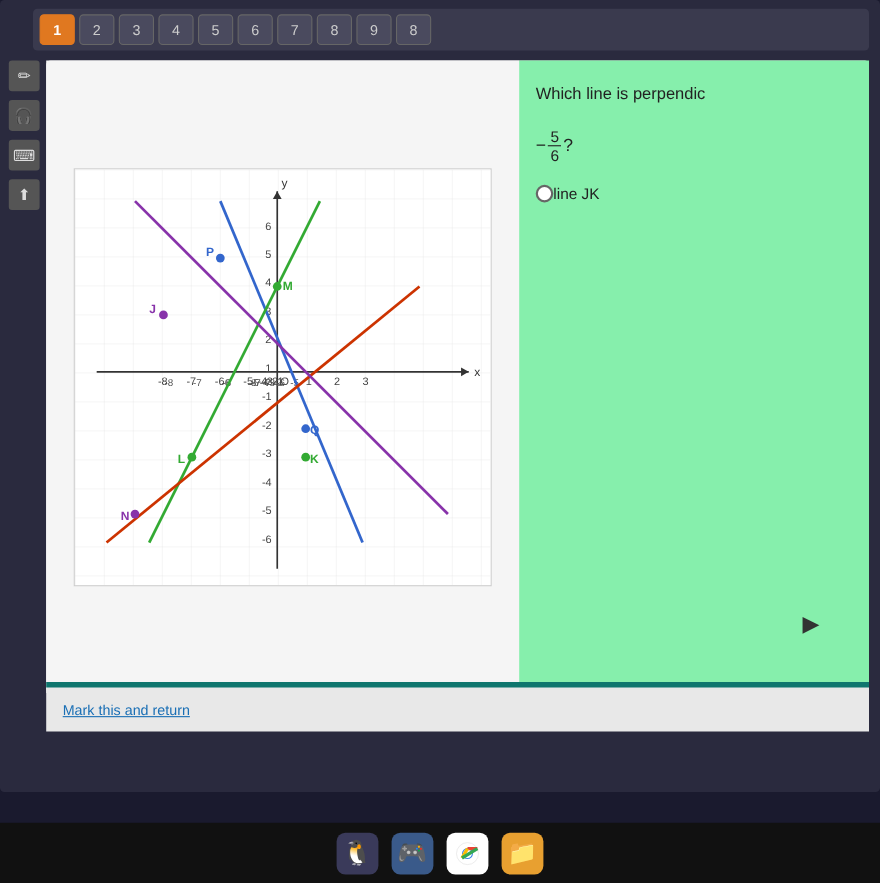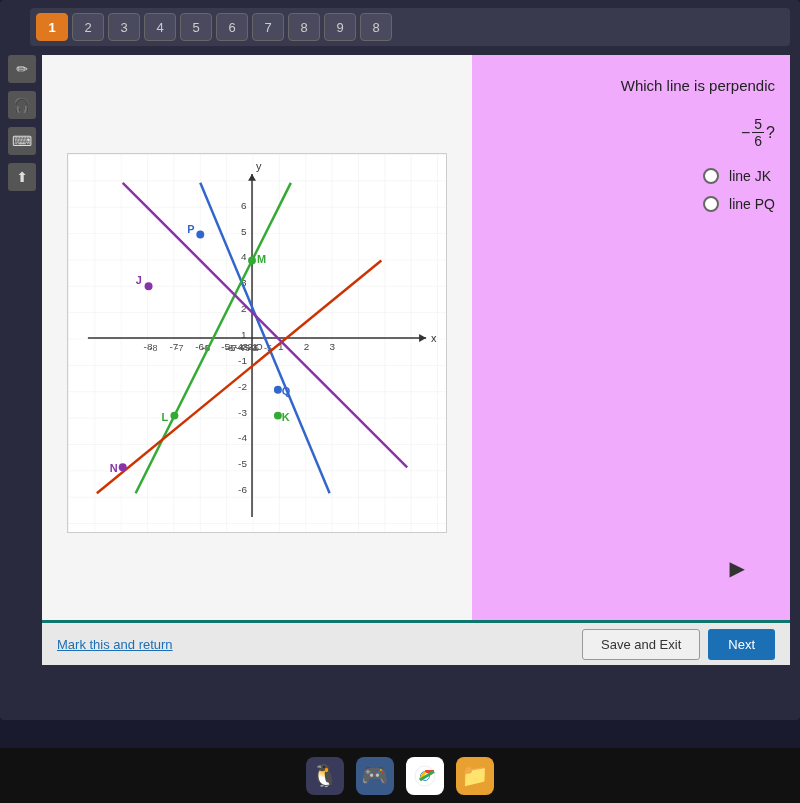--- a/index.html
+++ b/index.html
@@ -113,25 +113,24 @@
       height: 380px;
       background: white;
       border: 1px solid #ccc;
       overflow: hidden;
     }
 
     
     .question-area {
       flex: 1;
       padding: 20px 15px;
-      background: #f0abfc;
+      background: #86efac;
       display: flex;
       flex-direction: column;
       gap: 18px;
-      align-items: flex-end;
     }
 
     .question-text {
       font-size: 15px;
       color: #222;
       line-height: 1.5;
     }
 
     .fraction-text {
       font-size: 16px;
@@ -162,21 +161,20 @@
 
     .options {
       display: flex;
       flex-direction: column;
       gap: 12px;
     }
 
     .option {
       display: flex;
       align-items: center;
-      gap: 10px;
       font-size: 14px;
       color: #222;
       cursor: pointer;
     }
 
     .radio-circle {
       width: 16px;
       height: 16px;
       border-radius: 50%;
       border: 2px solid #666;
@@ -189,21 +187,21 @@
       position: absolute;
       bottom: 55px;
       left: 42px;
       right: 10px;
       height: 45px;
       background: #e8e8e8;
       display: flex;
       align-items: center;
       justify-content: space-between;
       padding: 0 15px;
-      border-top: 3px solid #0f766e;
+      border-top: 5px solid #0f766e;
     }
 
     .mark-return-link {
       color: #1a6fb5;
       font-size: 13px;
       text-decoration: underline;
       cursor: pointer;
     }
 
     .bottom-buttons {
@@ -396,39 +394,31 @@
           <span class="den">6</span>
         </span>
         <span>?</span>
       </div>
 
       <div class="options">
         <div class="option">
           <div class="radio-circle"></div>
           <span>line JK</span>
         </div>
-        <div class="option">
-          <div class="radio-circle"></div>
-          <span>line PQ</span>
-        </div>
       </div>
 
       <div style="flex:1; position:relative;">
         <div style="position:absolute; bottom:30px; right:30px; font-size:20px; color:#333;">▶</div>
       </div>
     </div>
 
   </div>
 
   <div class="bottom-bar">
     <span class="mark-return-link">Mark this and return</span>
-    <div class="bottom-buttons">
-      <button class="save-exit-btn">Save and Exit</button>
-      <button class="next-btn">Next</button>
-    </div>
   </div>
 
 </div>
 
 <div class="taskbar">
   <div class="taskbar-icon" style="background:#3a3a5a;">🐧</div>
   <div class="taskbar-icon" style="background:#3a5a8a;">🎮</div>
   <div class="taskbar-icon" style="background:white;">
     <svg width="24" height="24" viewBox="0 0 24 24">
       <circle cx="12" cy="12" r="10" fill="white" stroke="#ddd" stroke-width="0.5"></circle>

